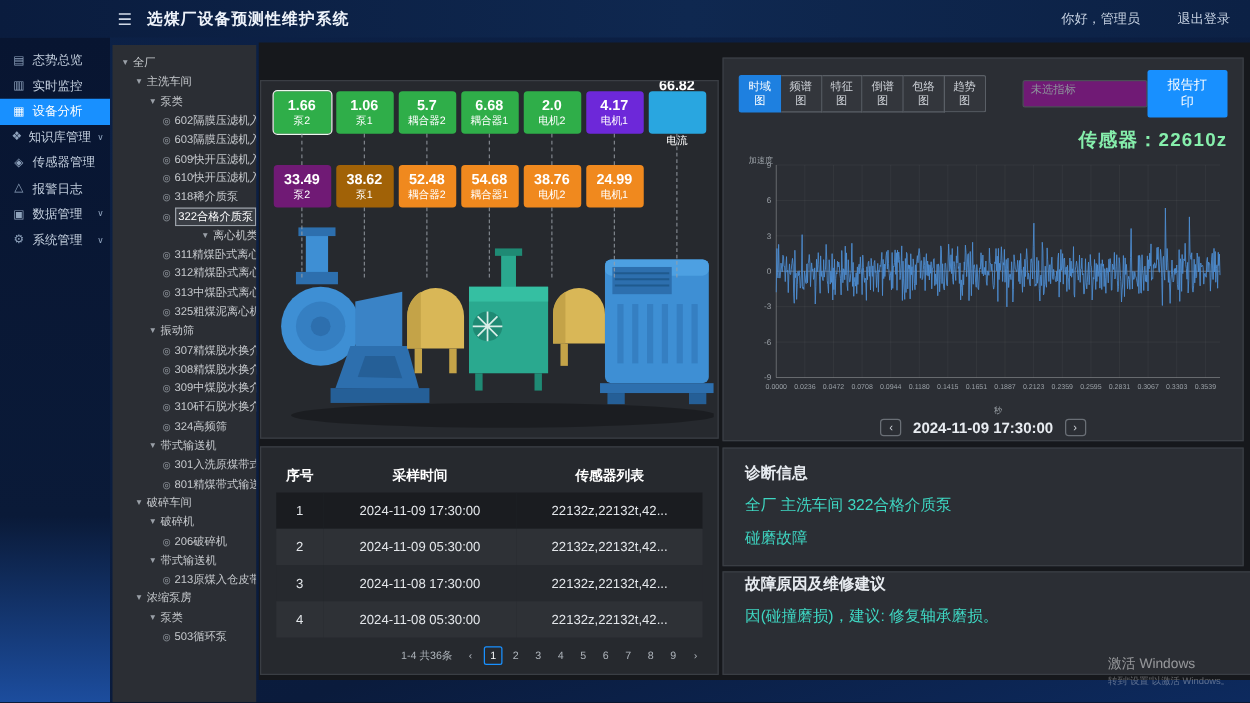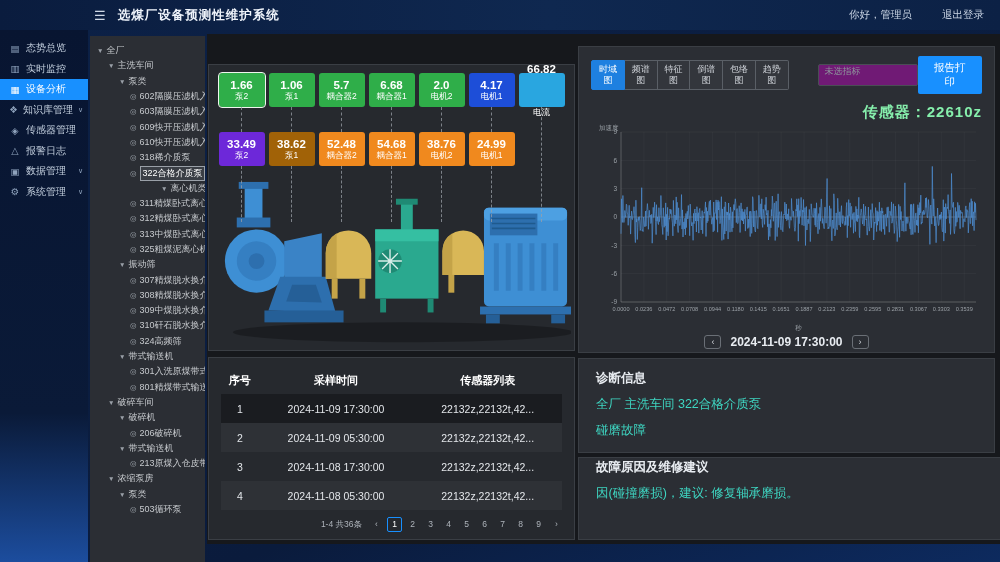--- a/index.html
+++ b/index.html
@@ -265,21 +265,21 @@
     </aside>
 
   <section class="panel diagram-panel">
     <div class="badge-cols" id="badgeCols">
         <div class="bcol">
           <div class="badge hl" style="background: rgb(47, 174, 73);">
             <div class="v">1.66</div>
             <div class="l">泵2</div>
           </div>
           <div class="dash" style="height: 25px;"></div>
-          <div class="badge" style="background: #6d28d9;">
+          <div class="badge" style="background: #701a75;">
             <div class="v">33.49</div>
             <div class="l">泵2</div>
           </div>
           <div class="dash" style="height: 56px;"></div>
         </div>
         <div class="bcol">
           <div class="badge" style="background: rgb(47, 174, 73);">
             <div class="v">1.06</div>
             <div class="l">泵1</div>
           </div>
@@ -320,21 +320,21 @@
             <div class="l">电机2</div>
           </div>
           <div class="dash" style="height: 25px;"></div>
           <div class="badge" style="background: rgb(240, 137, 30);">
             <div class="v">38.76</div>
             <div class="l">电机2</div>
           </div>
           <div class="dash" style="height: 56px;"></div>
         </div>
         <div class="bcol">
-          <div class="badge" style="background: #1d4ed8;">
+          <div class="badge" style="background: #6d28d9;">
             <div class="v">4.17</div>
             <div class="l">电机1</div>
           </div>
           <div class="dash" style="height: 25px;"></div>
           <div class="badge" style="background: rgb(240, 137, 30);">
             <div class="v">24.99</div>
             <div class="l">电机1</div>
           </div>
           <div class="dash" style="height: 56px;"></div>
         </div>
@@ -524,14 +524,18 @@
     <div class="panel-title">诊断信息</div>
     <div class="cyan">全厂 主洗车间 322合格介质泵</div>
     <div class="cyan">碰磨故障</div>
   </section>
 
   <section class="panel advice-panel">
     <div class="panel-title">故障原因及维修建议</div>
     <div class="cyan">因(碰撞磨损)，建议: 修复轴承磨损。</div>
   </section>
 
+  <div class="watermark">
+    <div class="wm1">激活 Windows</div>
+    <div class="wm2">转到“设置”以激活 Windows。</div>
+  </div>
 
 </div>
 
 </body></html>

